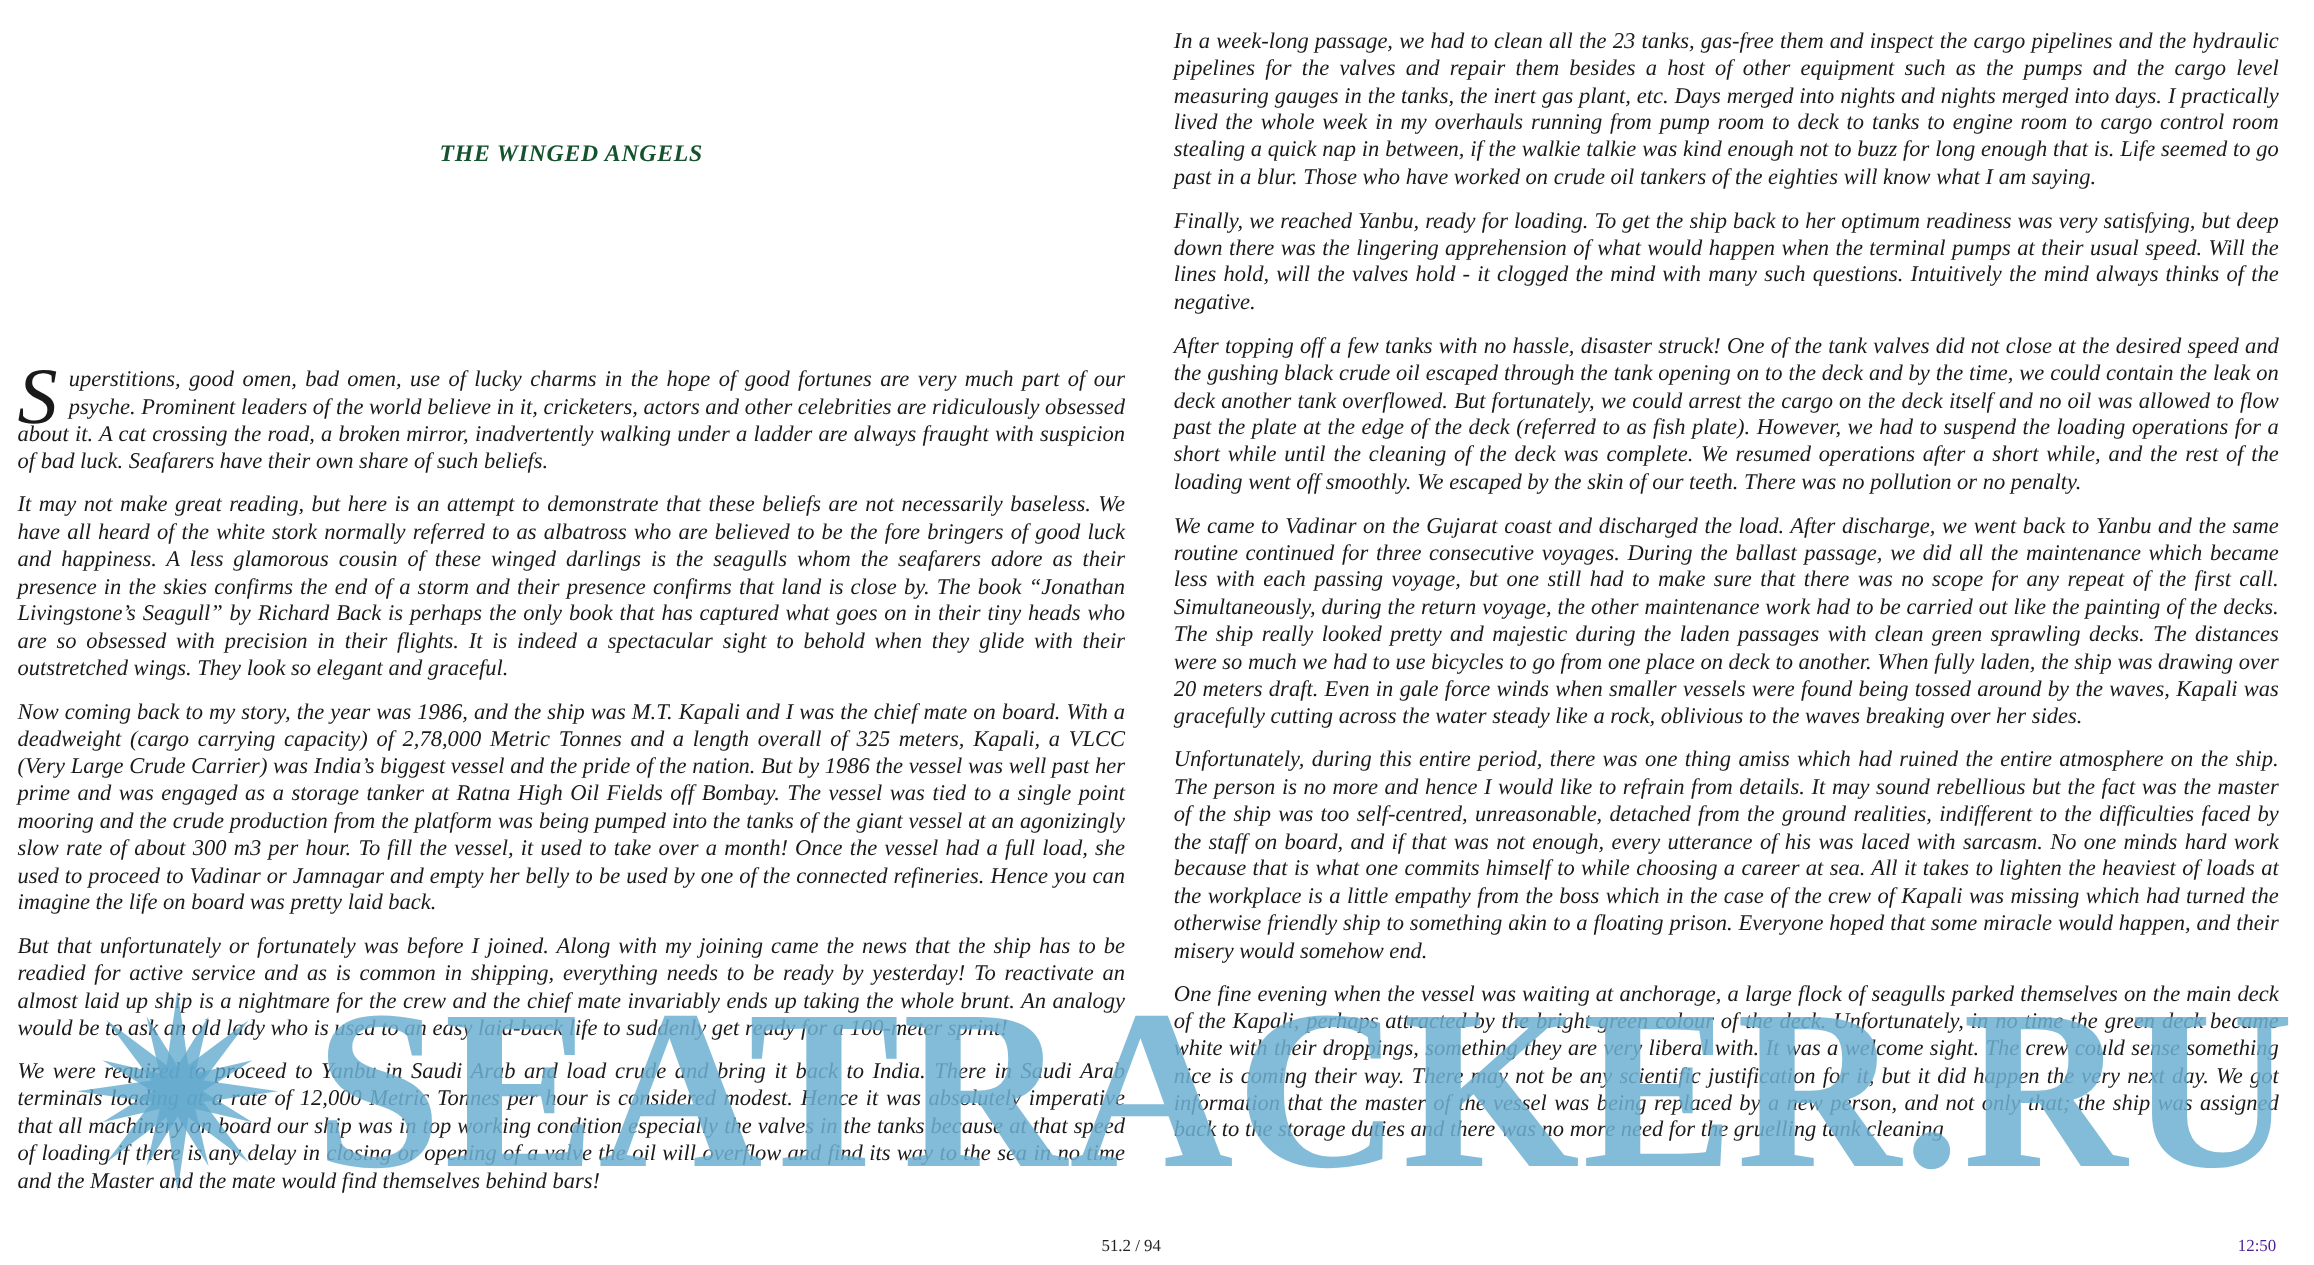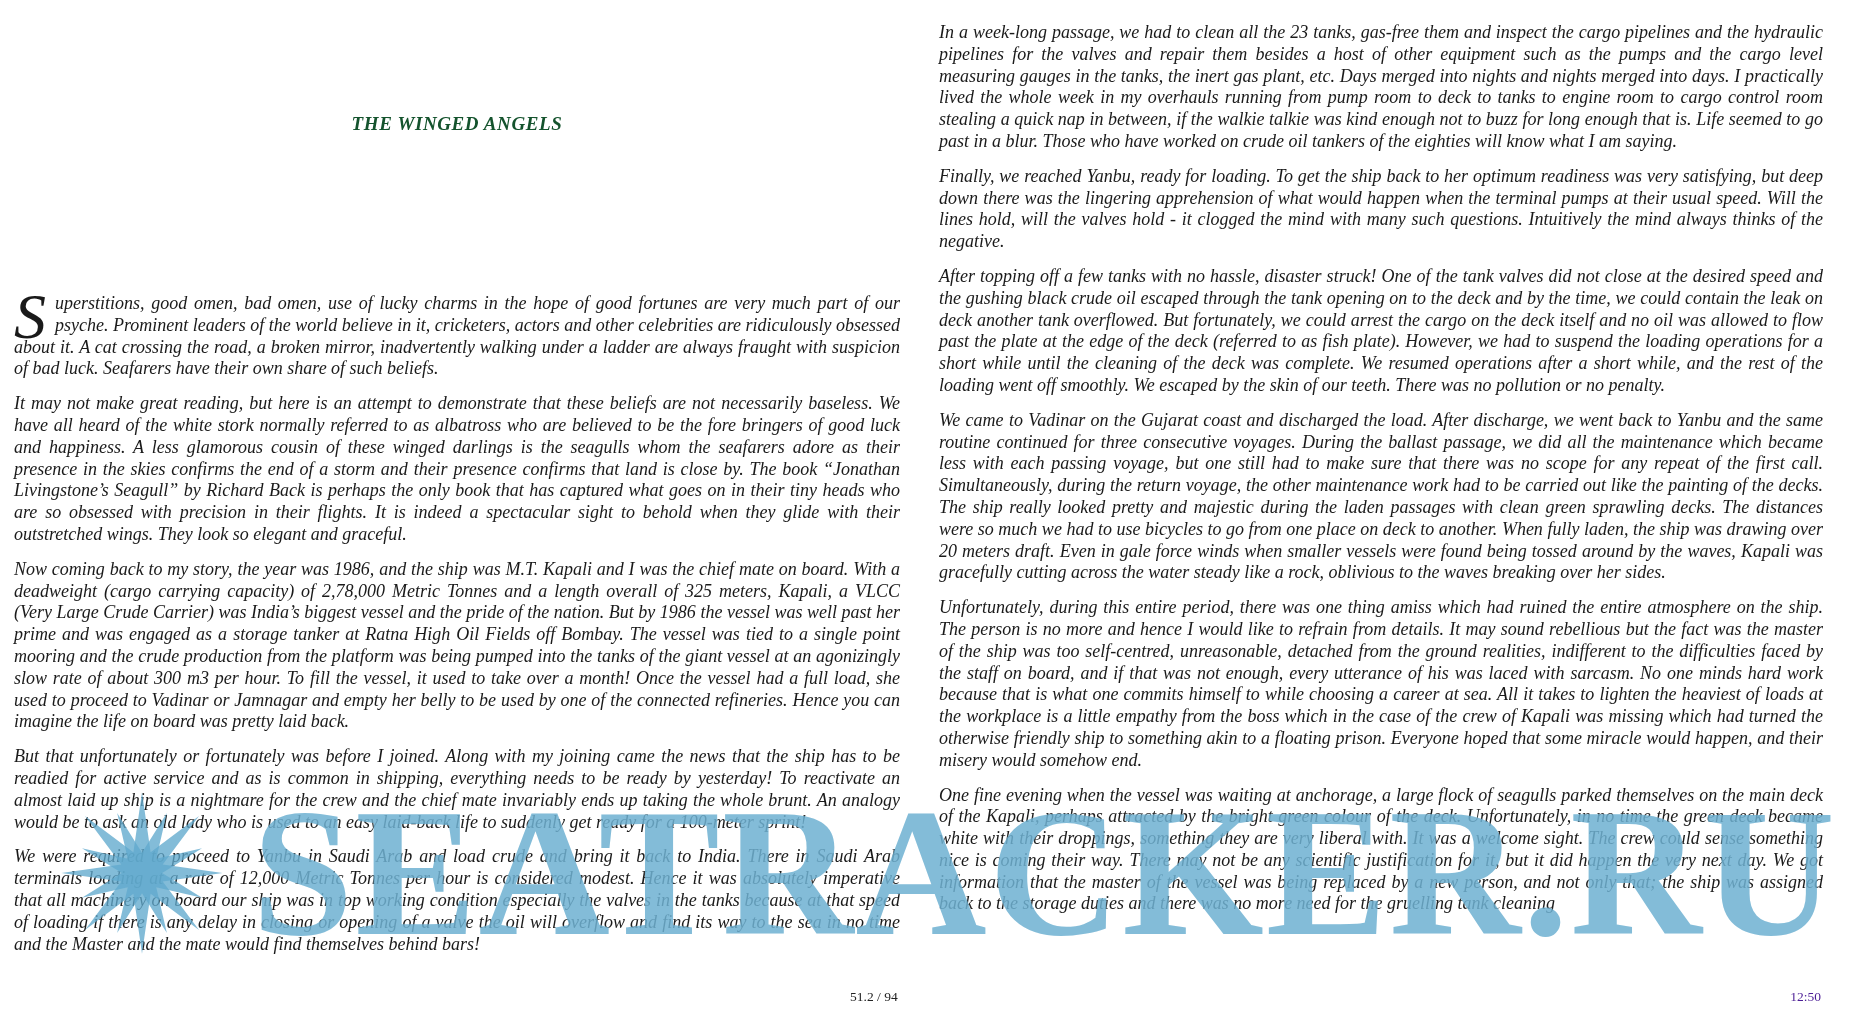--- a/index.html
+++ b/index.html
@@ -44,20 +44,21 @@
     position: relative;
     top: 2px;
     color: #1a1a1a;
   }
 
   .footer-progress {
     position: absolute;
     bottom: 7px;
     left: 850px;
     width: 110px;
+    text-align: center;
     font-size: 13.5px;
     color: #222;
   }
   .footer-clock {
     position: absolute;
     bottom: 7px;
     right: 30px;
     font-size: 13.5px;
     color: #4c1d95;
   }

